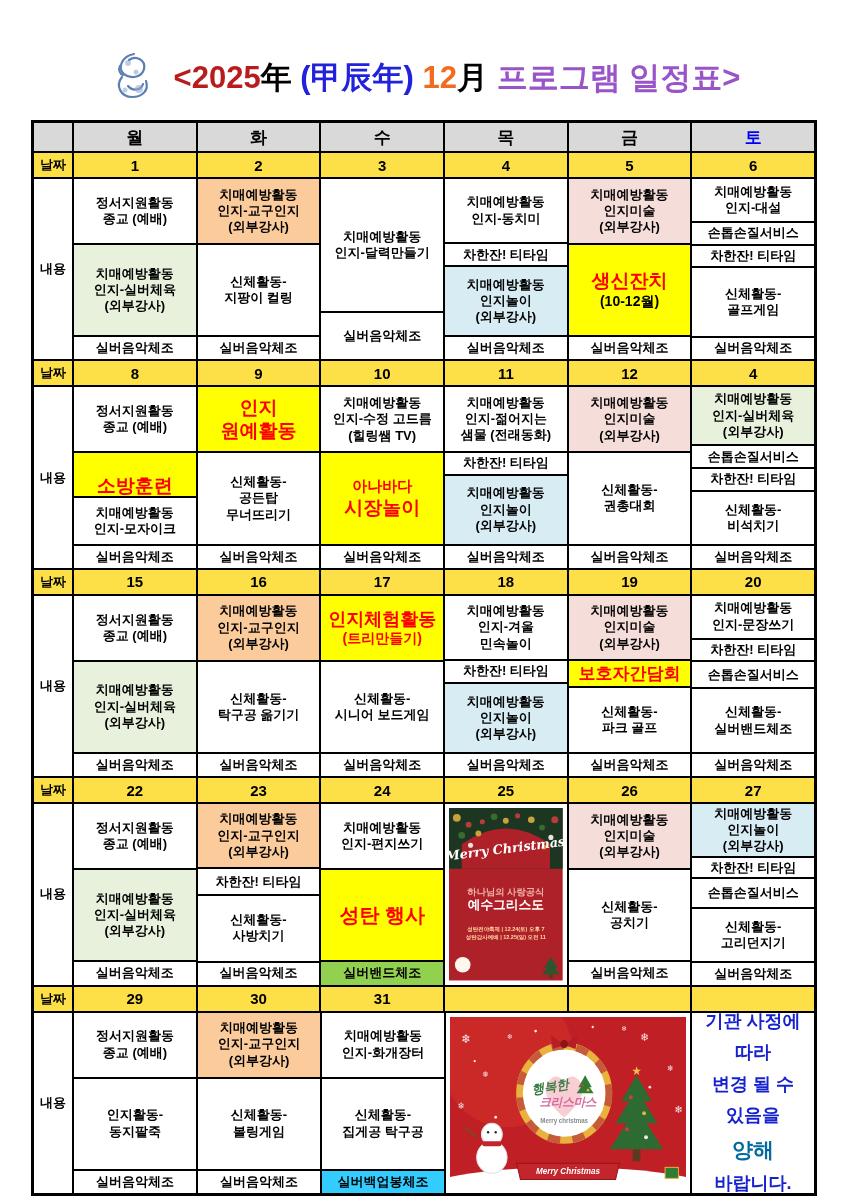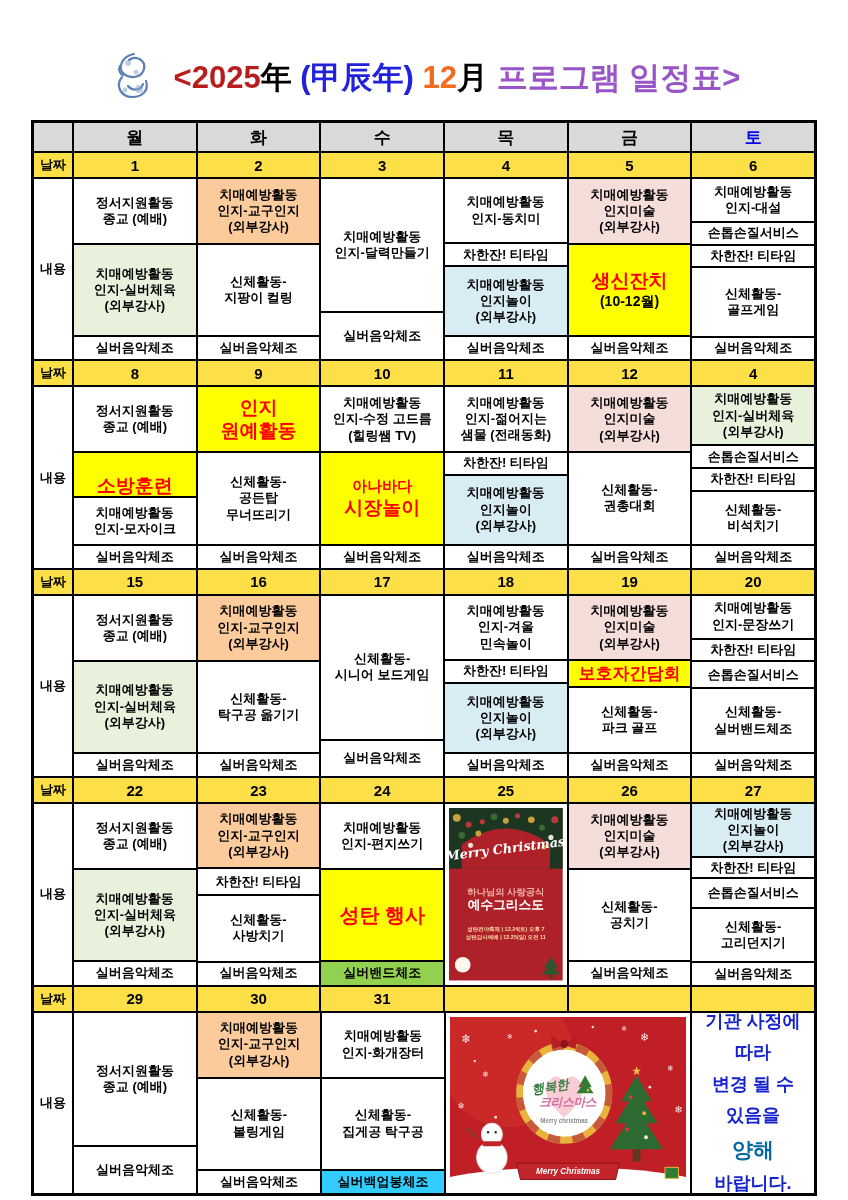--- a/index.html
+++ b/index.html
@@ -318,20 +318,24 @@
         </div>
         <div class="block" style="flex-grow: 93; background: rgb(255, 255, 255);">
           <div>신체활동-</div>
           <div>탁구공 옮기기</div>
         </div>
         <div class="block" style="flex-grow: 23; background: rgb(255, 255, 255);">
           <div>실버음악체조</div>
         </div>
       </div>
       <div class="cell day-cell">
+        <div class="block" style="flex-grow: 66; background: rgb(255, 255, 0);">
+          <div style="font-size: 18px; color: rgb(255, 0, 0);">인지체험활동</div>
+          <div style="font-size: 14px; color: rgb(255, 0, 0);">(트리만들기)</div>
+        </div>
         <div class="block" style="flex-grow: 93; background: rgb(255, 255, 255);">
           <div>신체활동-</div>
           <div>시니어 보드게임</div>
         </div>
         <div class="block" style="flex-grow: 23; background: rgb(255, 255, 255);">
           <div>실버음악체조</div>
         </div>
       </div>
       <div class="cell day-cell">
         <div class="block" style="flex-grow: 66; background: rgb(255, 255, 255);">
@@ -521,20 +525,24 @@
       <div class="cell dcell"></div>
       <div class="cell dcell"></div>
       <div class="cell dcell"></div>
     </div>
     <div class="row crow">
       <div class="cell label-cell">내용</div>
       <div class="cell day-cell">
         <div class="block" style="flex-grow: 66; background: rgb(255, 255, 255);">
           <div>정서지원활동</div>
           <div>종교 (예배)</div>
+        </div>
+        <div class="block" style="flex-grow: 93; background: rgb(255, 255, 255);">
+          <div>인지활동-</div>
+          <div>동지팥죽</div>
         </div>
         <div class="block" style="flex-grow: 23; background: rgb(255, 255, 255);">
           <div>실버음악체조</div>
         </div>
       </div>
       <div class="cell day-cell">
         <div class="block" style="flex-grow: 66; background: rgb(251, 203, 156);">
           <div>치매예방활동</div>
           <div>인지-교구인지</div>
           <div>(외부강사)</div>

